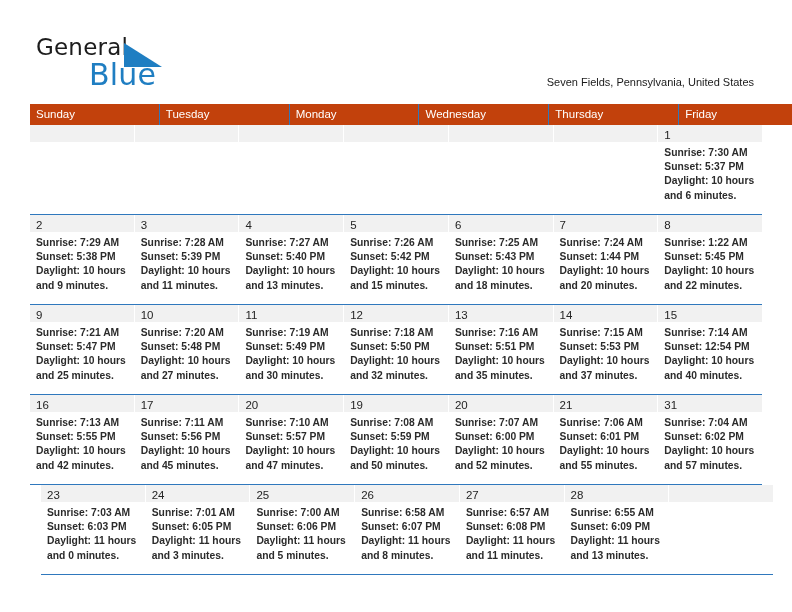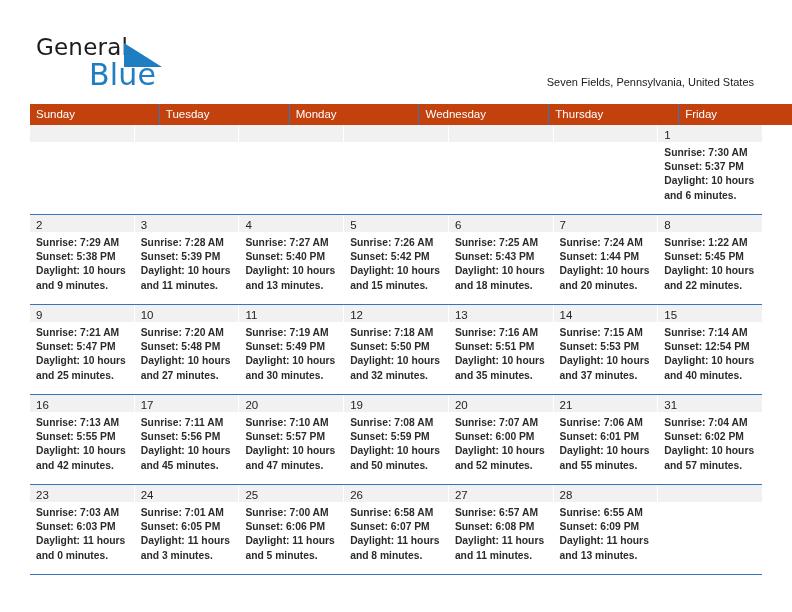--- a/index.html
+++ b/index.html
@@ -115,21 +115,21 @@
   }
   .weekday:last-child { border-right: none; }
 
   .week-row {
     display: flex;
     width: 732px;
     height: 90px;
     border-bottom: 1.3px solid #2f78bd;
     box-sizing: border-box;
   }
-  .week-row.last { border-bottom: 1.3px solid #2f78bd; }
+  .week-row.last { border-bottom: 1.3px solid #2f78bd; margin-left: 11px; }
 
   .day-cell {
     flex: 1 1 0;
     box-sizing: border-box;
     position: relative;
     background: #ffffff;
     border-right: 1px solid #ffffff;
     overflow: hidden;
   }
   .day-cell:last-child { border-right: none; }

